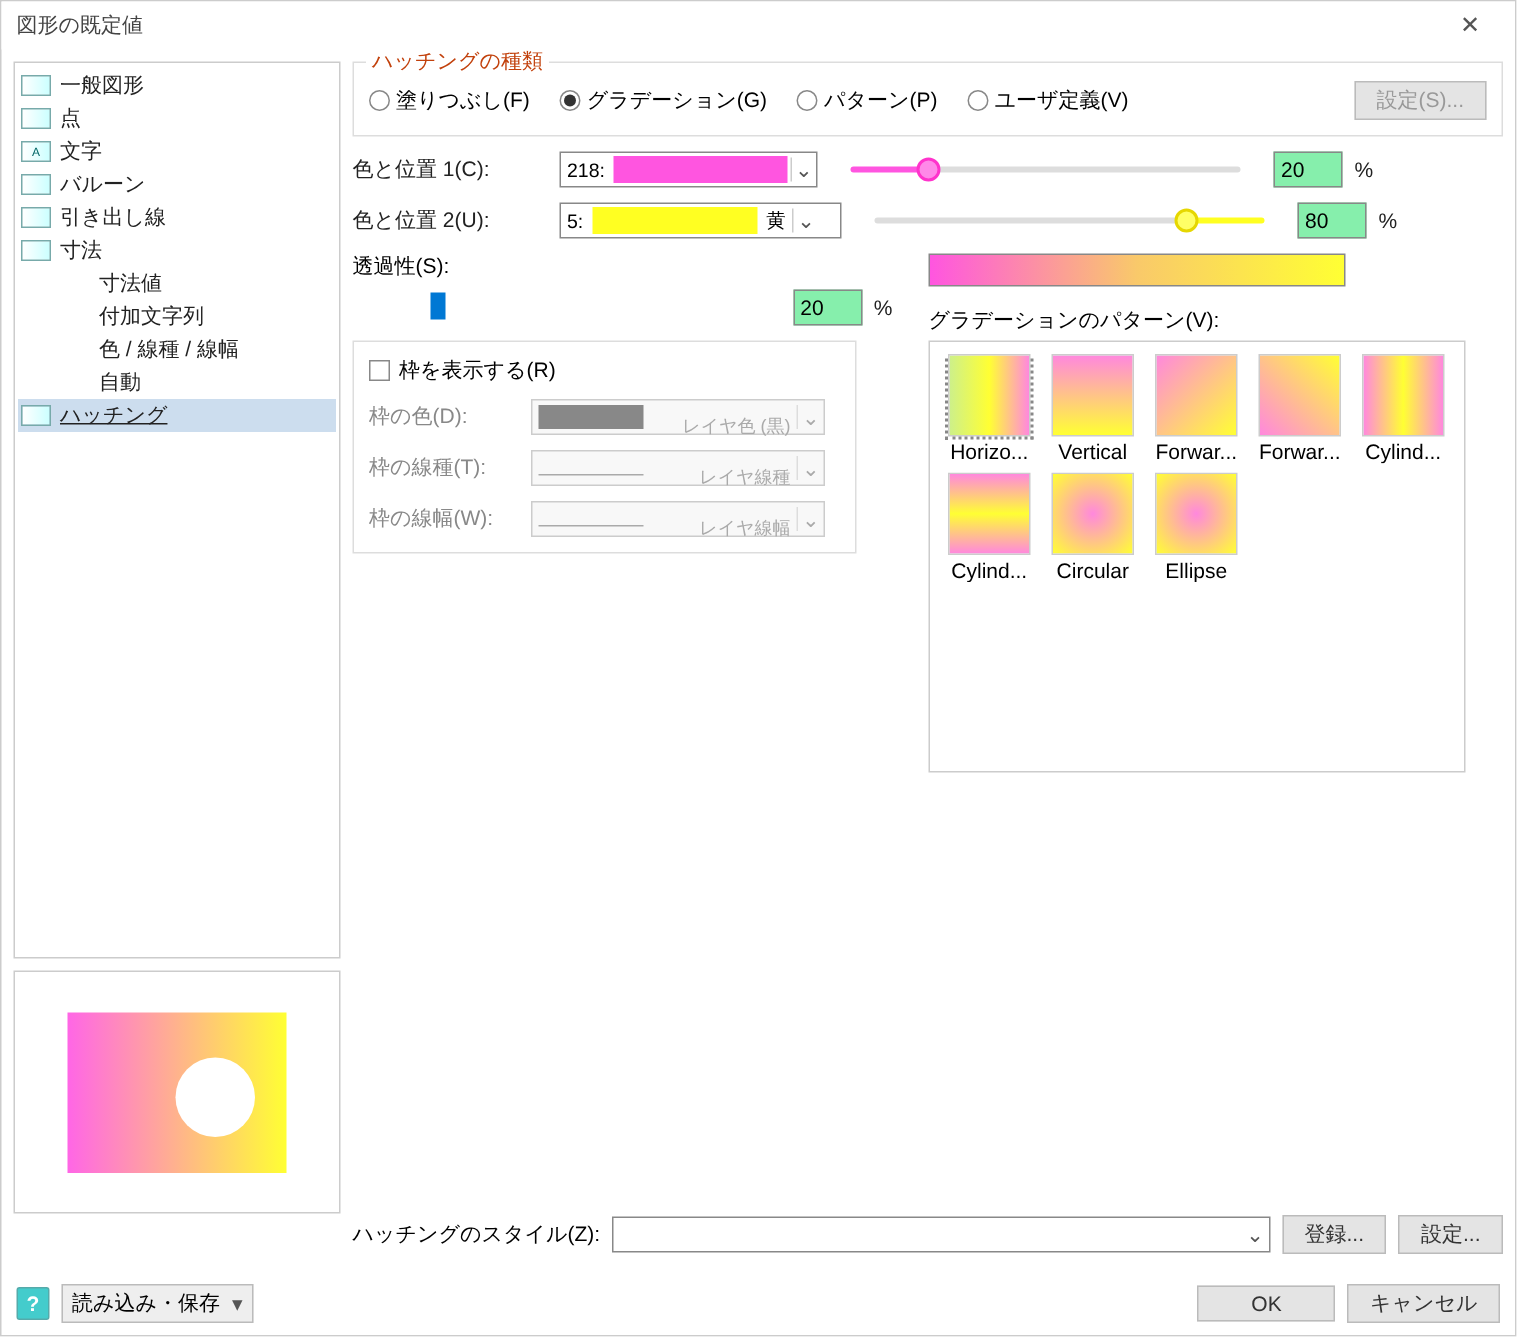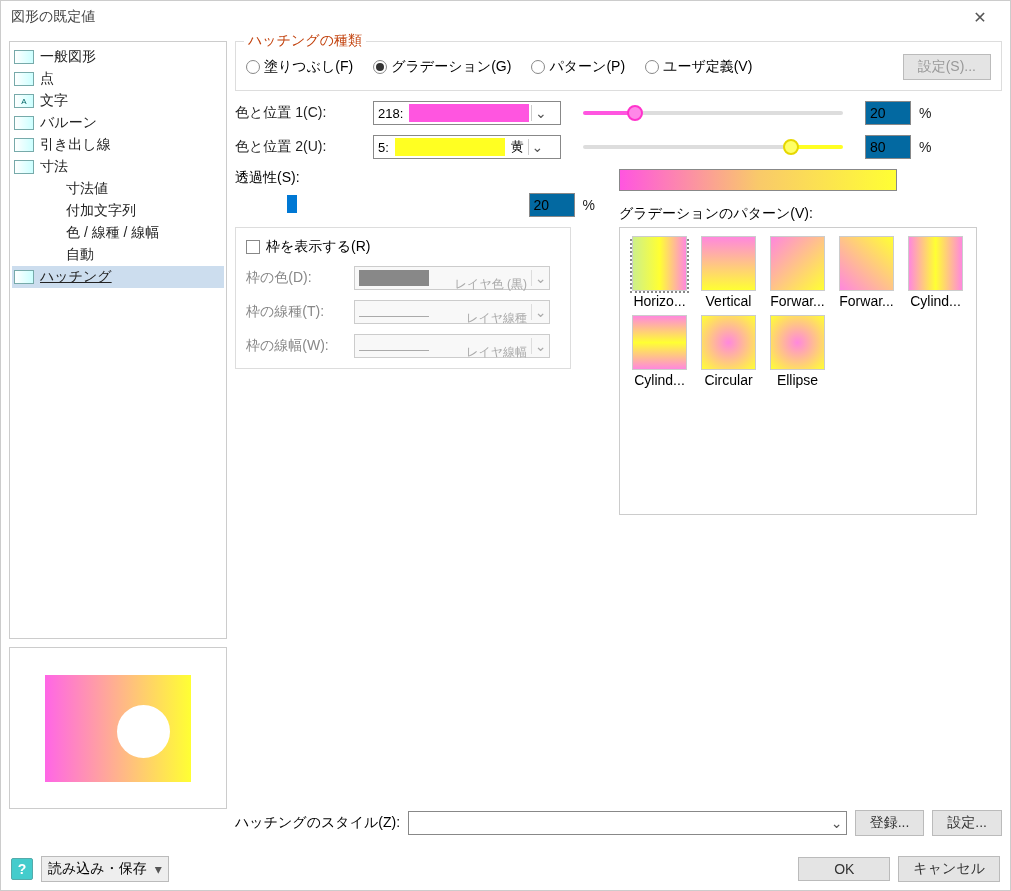--- a/index.html
+++ b/index.html
@@ -28,21 +28,21 @@
 .btn { border: 1px solid #bbb; background: #e4e4e4; padding: 3px 14px; cursor: pointer; text-align: center; color: #333; }
 .btn.disabled { color: #999; }
 .row { display: flex; align-items: center; margin-bottom: 10px; gap: 8px; }
 .label { width: 130px; color: #222; }
 .combo { display: flex; align-items: center; border: 1px solid #888; height: 24px; background: #fff; }
 .combo .val { padding: 0 4px; font-size: 13px; }
 .combo .swatch { height: 18px; margin: 0 2px; }
 .combo .arrow { width: 18px; text-align: center; border-left: 1px solid #ccc; color: #555; }
 .slider-track { position: relative; height: 4px; background: #ddd; border-radius: 2px; flex: 1; }
 .slider-thumb { position: absolute; top: -6px; width: 16px; height: 16px; border-radius: 50%; border: 2px solid; transform: translateX(-50%); background: #fff; }
-.numbox { width: 46px; height: 24px; border: 1px solid #888; padding: 2px 4px; background: #0369a1; }
+.numbox { width: 46px; height: 24px; border: 1px solid #888; padding: 2px 4px; background: #86efac; }
 .pct { color: #222; }
 .grad-preview { width: 278px; height: 22px; background: linear-gradient(90deg,#ff55e0,#f9c96a,#ffff33); border: 1px solid #888; }
 .trans-slider { position: relative; height: 20px; width: 300px; }
 .trans-slider .thumb { position: absolute; width: 10px; height: 18px; background: #0078d4; top: 0; transform: translateX(-50%); }
 .frame-group { border: 1px solid #ddd; padding: 10px; width: 336px; }
 .check { display: flex; align-items: center; gap: 6px; margin-bottom: 10px; cursor: pointer; }
 .check .box { width: 14px; height: 14px; border: 1px solid #888; background: #fff; }
 .dis-label { color: #888; width: 100px; }
 .dis-combo { display: flex; align-items: center; border: 1px solid #ccc; height: 24px; background: #f8f8f8; width: 196px; color: #aaa; }
 .dis-combo .sw { width: 70px; height: 16px; margin: 0 4px; }
@@ -139,21 +139,21 @@
           <div class="radio">
               <span class="dot"></span>
               <span>ユーザ定義(V)</span>
             </div>
           <div class="btn disabled" style="margin-left:auto;">設定(S)...</div>
         </div>
       </div>
 
       <div class="row">
         <span class="label">色と位置 1(C):</span>
-        <div class="combo" style="width:188px;">
+        <div class="combo" style="width:172px;">
           <span class="val">218:</span>
           <span class="swatch" style="background:#ff55e0;width:120px;"></span>
           <span class="arrow">⌄</span>
         </div>
         <div class="slider-track" style="margin:0 14px;max-width:260px;background:linear-gradient(90deg,#ff55e0 20%,#ddd 20%);">
           <div class="slider-thumb" style="left:20%;border-color:#ff33cc;background:#ff88e8;"></div>
         </div>
         <input class="numbox" value="20" style="">
         <span class="pct">%</span>
       </div>

